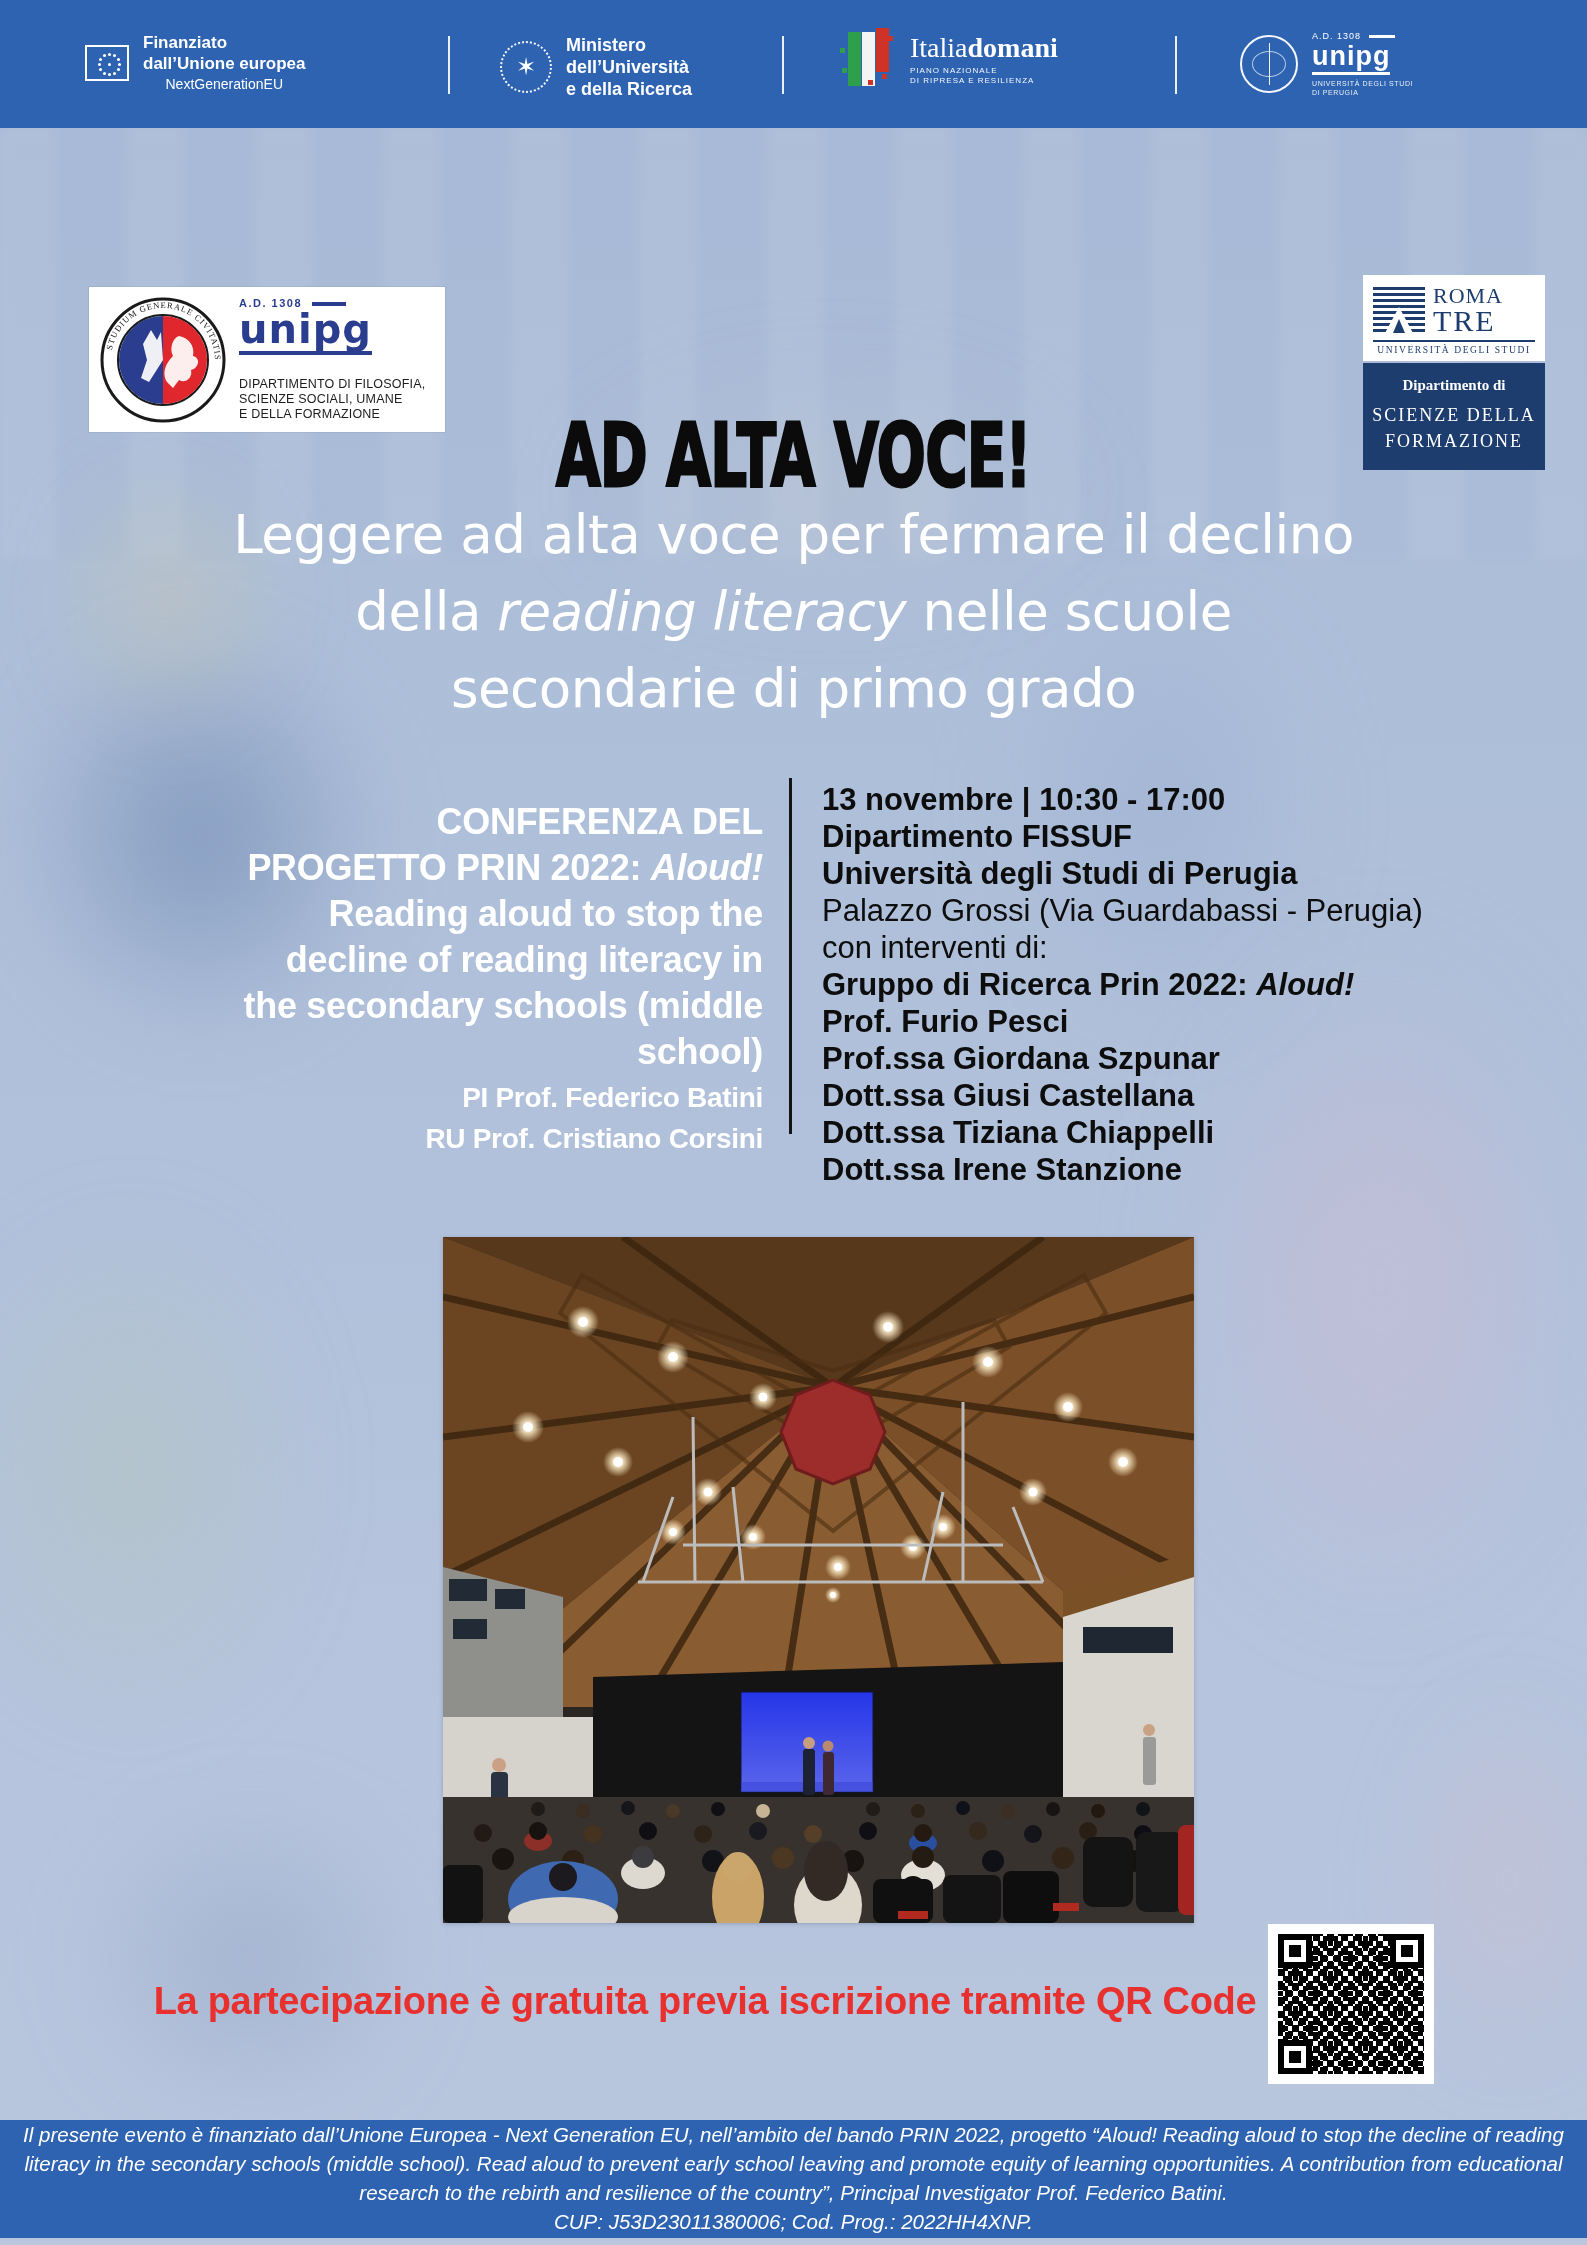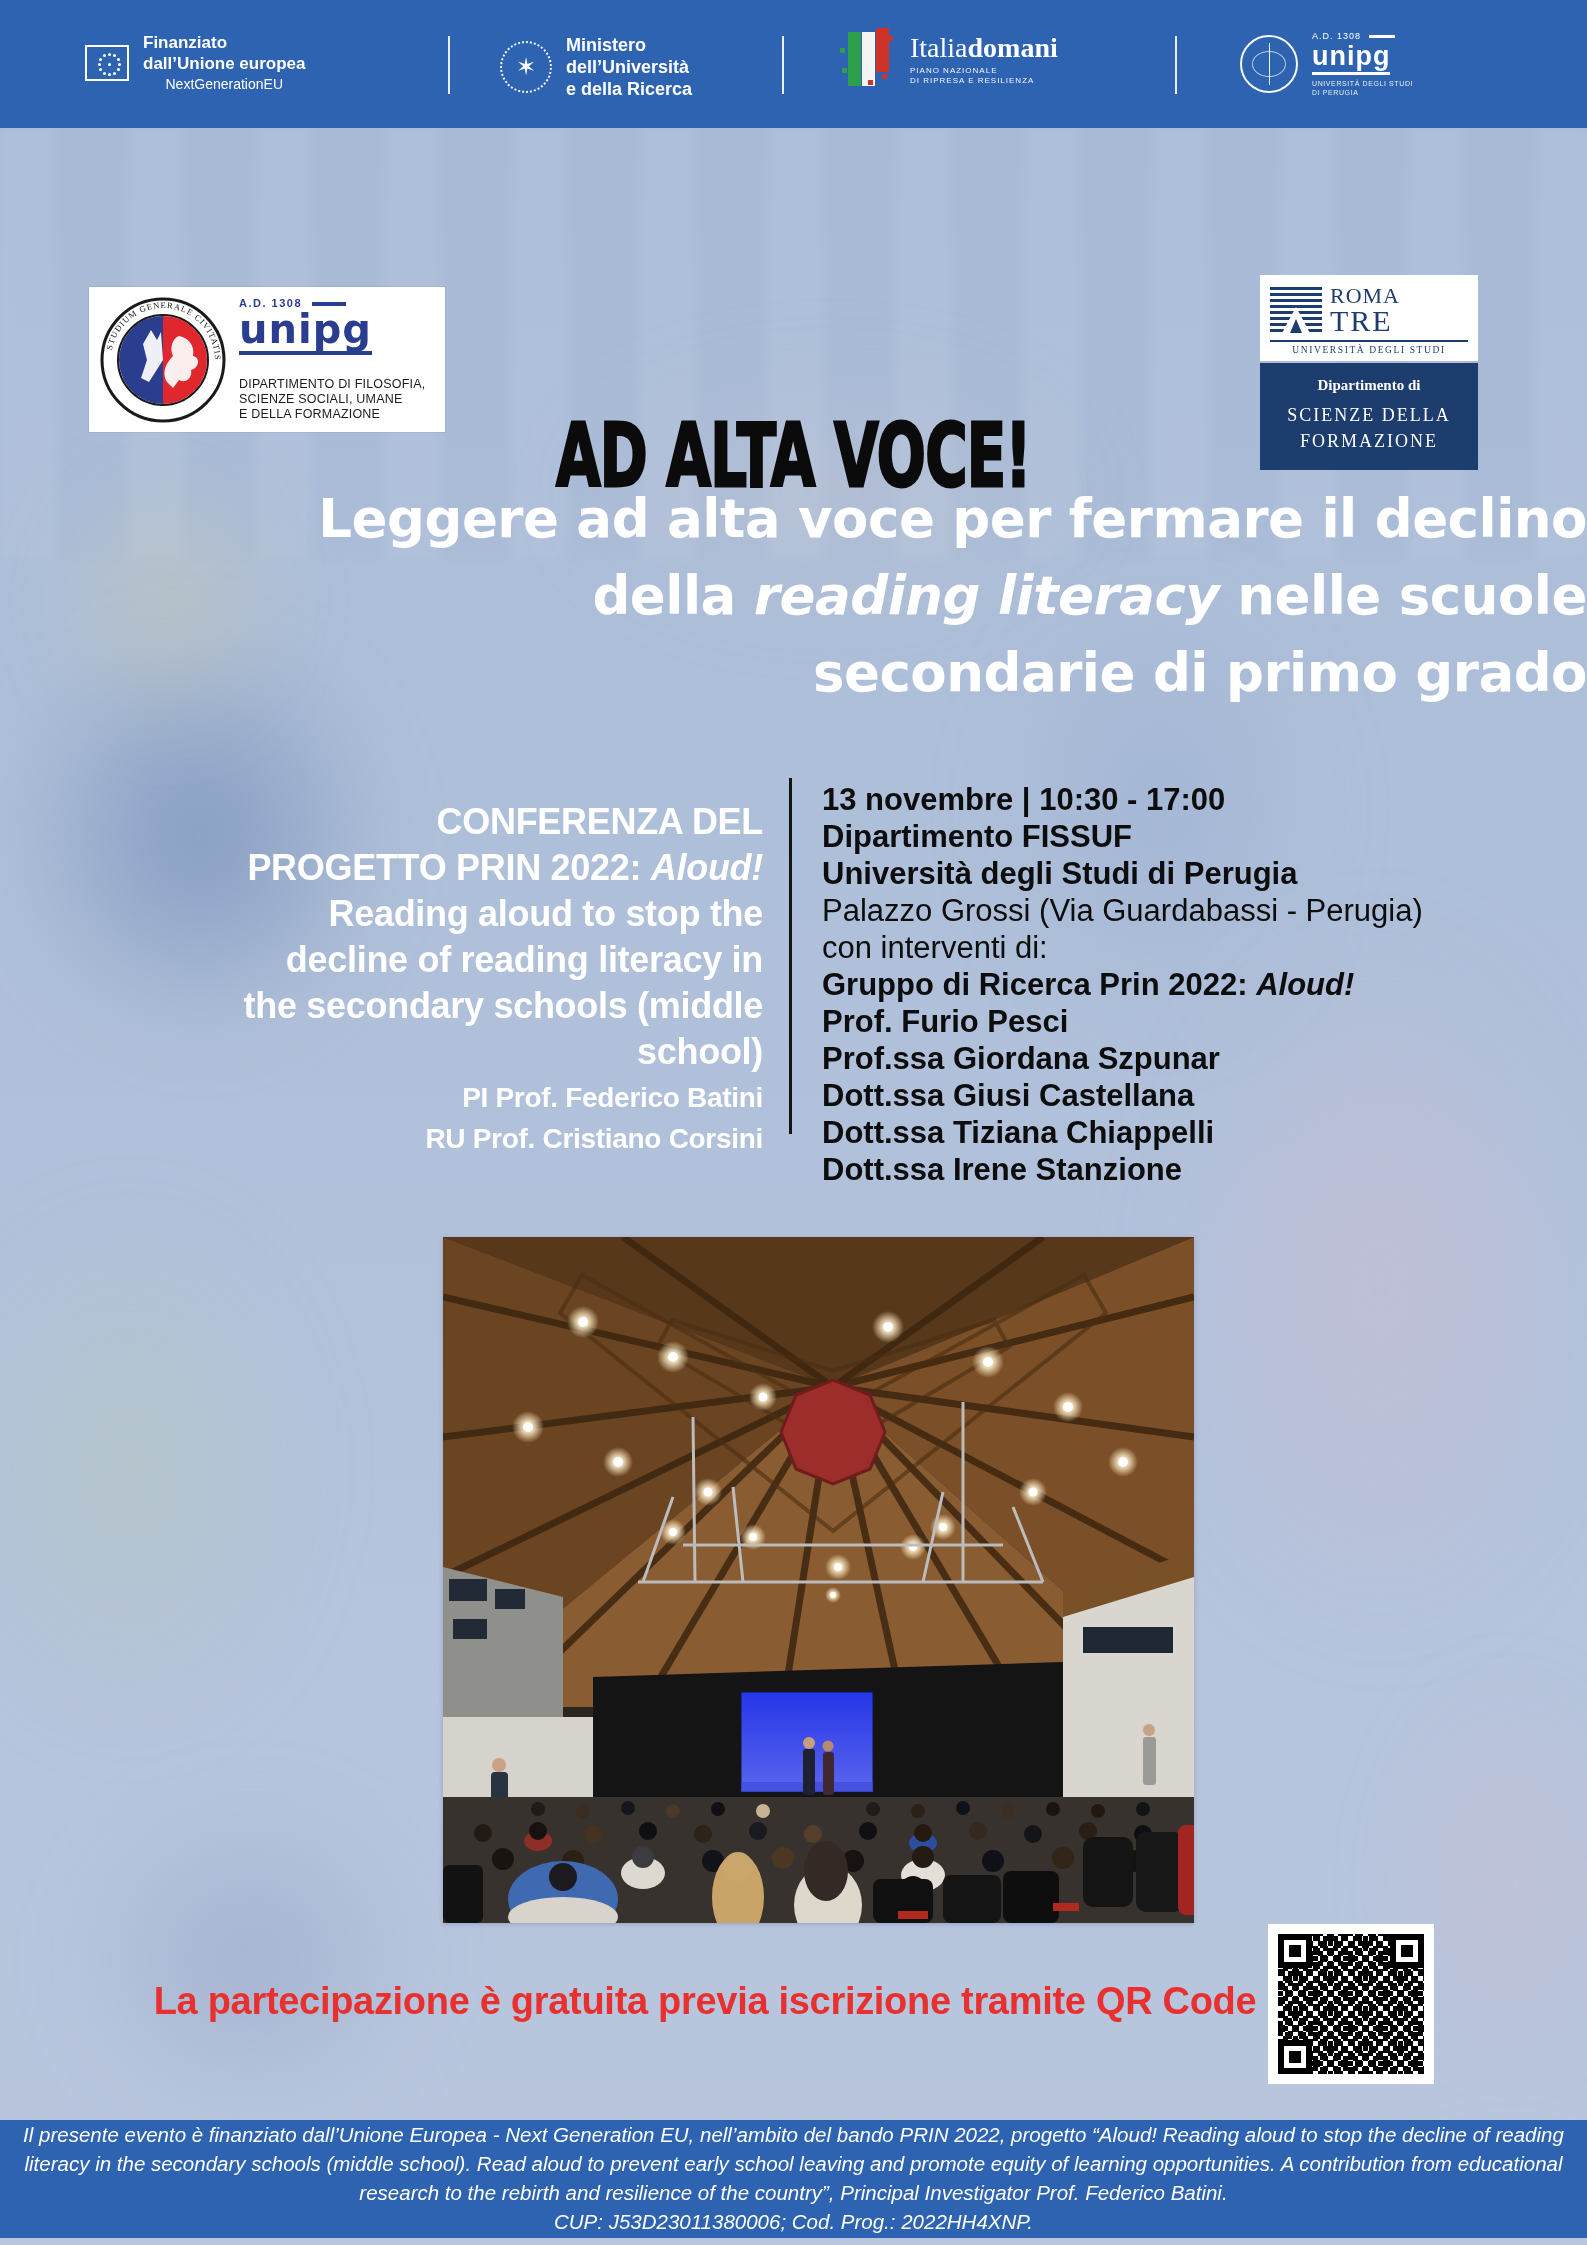--- a/index.html
+++ b/index.html
@@ -52,38 +52,38 @@
 
   
   .unipg-box{position:absolute;left:89px;top:287px;width:356px;height:145px;background:#fff;display:flex;align-items:center;padding:8px 10px;gap:12px;box-shadow:0 0 0 1px rgba(0,0,0,.05);}
   .ubx-right{color:#2b3d8f;}
   .ubx-ad{font-size:11px;font-weight:bold;letter-spacing:1.5px;color:#2b3d8f;}
   .ubx-ad:after{content:"";display:inline-block;width:34px;height:4px;background:#2b3d8f;margin-left:10px;vertical-align:middle;}
   .ubx-brand{font-family:"DejaVu Sans",sans-serif;font-weight:bold;font-size:40px;line-height:40px;letter-spacing:1px;color:#2b3d8f;border-bottom:4px solid #2b3d8f;display:inline-block;padding-bottom:2px;}
   .ubx-dept{margin-top:22px;color:#1c1c1c;font-size:12.5px;line-height:15px;letter-spacing:.2px;}
 
   
-  .rm3{position:absolute;left:1260px;top:275px;width:218px;}
+  .rm3{position:absolute;left:1363px;top:275px;width:182px;}
   .rm3-white{background:#fff;padding:10px 10px 6px;display:flex;flex-wrap:wrap;align-items:center;}
   .rm3-lines{width:52px;height:46px;position:relative;margin-right:8px;
     background:repeating-linear-gradient(180deg,#1d3d6e 0 3px,#fff 3px 6px);}
   .rm3-lines:after{content:"";position:absolute;left:12px;bottom:0;width:0;height:0;border-left:14px solid transparent;border-right:14px solid transparent;border-bottom:26px solid #fff;}
   .rm3-lines:before{content:"";position:absolute;left:20px;bottom:0;width:0;height:0;border-left:6px solid transparent;border-right:6px solid transparent;border-bottom:14px solid #1d3d6e;z-index:2;}
   .rm3-name{font-family:"Liberation Serif",serif;color:#1d3d6e;}
   .rm3-name .n1{font-size:22px;line-height:22px;letter-spacing:1px;}
   .rm3-name .n2{font-size:30px;line-height:28px;letter-spacing:2px;}
   .rm3-univ{width:100%;border-top:2px solid #1d3d6e;margin-top:5px;padding-top:3px;font-family:"Liberation Serif",serif;color:#1d3d6e;font-size:9.5px;letter-spacing:1.6px;text-align:center;}
   .rm3-navy{background:#1d3d6e;color:#fff;text-align:center;font-family:"Liberation Serif",serif;padding:14px 6px 16px;margin-top:2px;}
   .rm3-navy .d1{font-weight:bold;font-size:15px;margin-bottom:8px;}
   .rm3-navy .d2{font-size:18px;letter-spacing:2px;line-height:26px;}
 
   
   .title{position:absolute;left:0;top:412px;width:100%;text-align:center;color:#0b0b0b;}
   .title span{display:inline-block;font-family:"DejaVu Sans",sans-serif;font-weight:bold;font-size:74px;letter-spacing:-1px;transform:scaleX(.78) scaleY(1.18);transform-origin:center;-webkit-text-stroke:2.5px #0b0b0b;}
-  .subtitle{position:absolute;left:0;top:480px;width:100%;text-align:right;color:#fff;font-family:"DejaVu Sans",sans-serif;font-weight:bold;font-size:53px;line-height:77px;letter-spacing:-.5px;}
+  .subtitle{position:absolute;left:0;top:496px;width:100%;text-align:center;color:#fff;font-family:"DejaVu Sans",sans-serif;font-weight:normal;font-size:53px;line-height:77px;letter-spacing:-.5px;}
   .subtitle i{font-style:italic;}
 
   
   .leftcol{position:absolute;left:80px;top:782px;width:683px;text-align:right;color:#fff;font-weight:bold;font-size:36px;line-height:46px;letter-spacing:-.3px;margin-top:17px;}
   .leftcol .sm{font-size:28px;line-height:37px;margin-top:4px;}
   .leftcol i{font-style:italic;}
   .colrule{position:absolute;left:789px;top:778px;width:3px;height:356px;background:#141414;}
   .rightcol{position:absolute;left:822px;top:781px;width:700px;color:#0d0d0d;font-size:31px;line-height:37px;}
   .rightcol .b{font-weight:bold;}
   .rightcol i{font-style:italic;}

